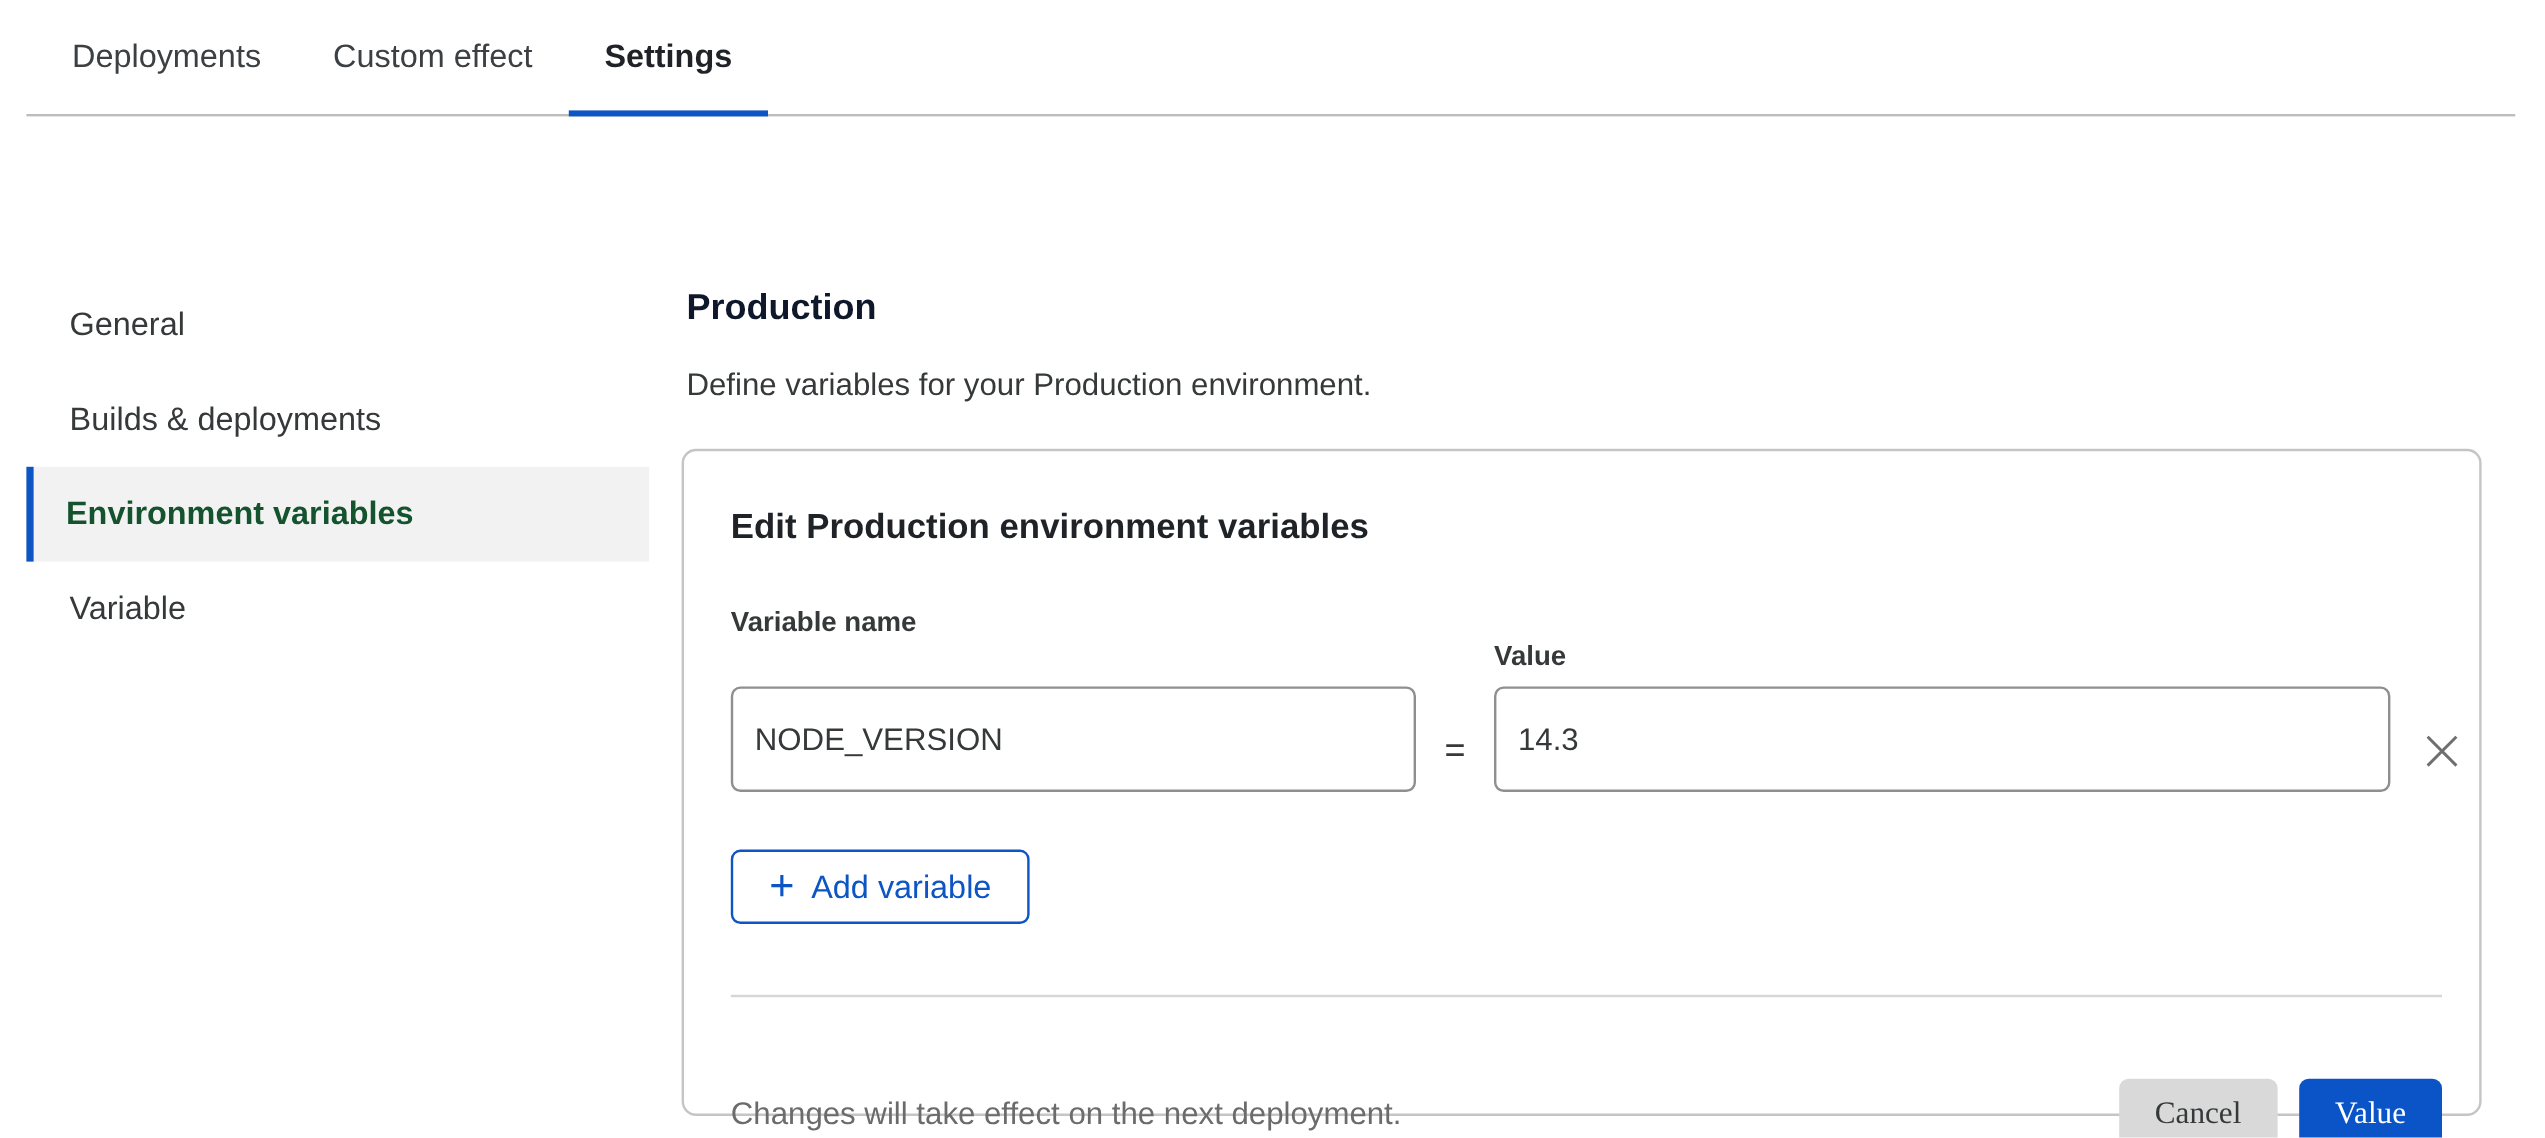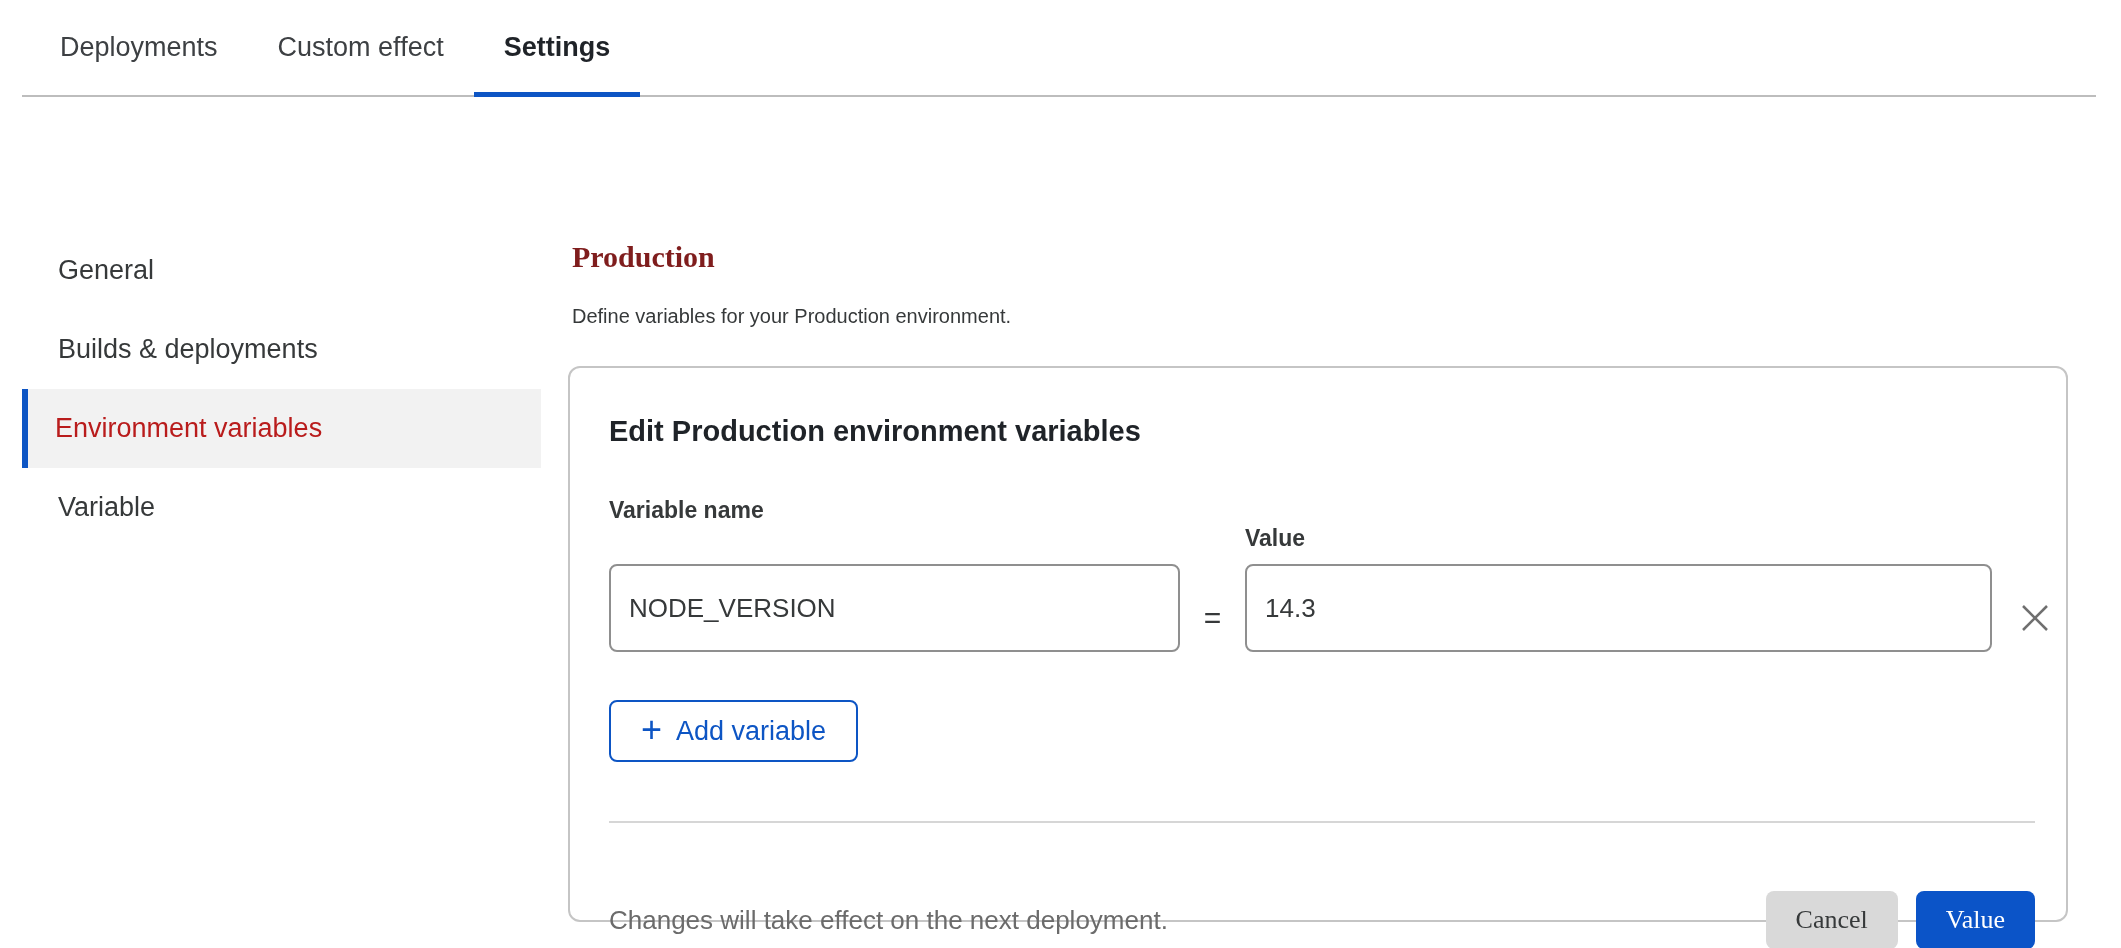--- a/index.html
+++ b/index.html
@@ -15,25 +15,25 @@
   .tab.active::after { content:""; position:absolute; left:0; right:0; bottom:-2px;
                        height:5px; background:#0d55c4; }
 
   
   .content { display:flex; }
   .sidebar { width:568px; flex:none; padding-top:134px; }
   .side-item { width:519px; height:79px; margin-left:22px; display:flex; align-items:center;
                border-left:6px solid transparent; padding-left:30px; font-size:27px;
                color:#36393a; cursor:pointer; }
   .side-item.active { background:#f2f2f2; border-left-color:#0d55c4;
-                      font-weight:normal; color:#b91c1c;padding-left:27px; }
+                      font-weight:bold; color:#14532d;padding-left:27px; }
 
   .main { flex:1; padding-top:143px; }
-  .page-title { font-size:30px; font-weight:bold; color:#7f1d1d; margin:0 0 31px 4px;font-family:Liberation Serif, serif; }
-  .page-desc  { font-size:20px; color:#36393a; margin:0 0 38px 4px; }
+  .page-title { font-size:30px; font-weight:bold; color:#0f172a; margin:0 0 31px 4px; }
+  .page-desc  { font-size:26px; color:#36393a; margin:0 0 38px 4px; }
 
   
   .card { width:1500px; height:556px; border:2px solid #c5c5c5; border-radius:12px;
           background:#fff; }
   .card-title { font-size:29px; font-weight:bold; color:#1f2328; margin:47px 31px 12px 39px; }
 
   .fields { display:flex; align-items:flex-end; margin:49px 0 0 39px; }
   .field-col { display:flex; flex-direction:column; }
   .field-col.name  { width:571px;gap:28px; }
   .field-col.value { width:747px; }

